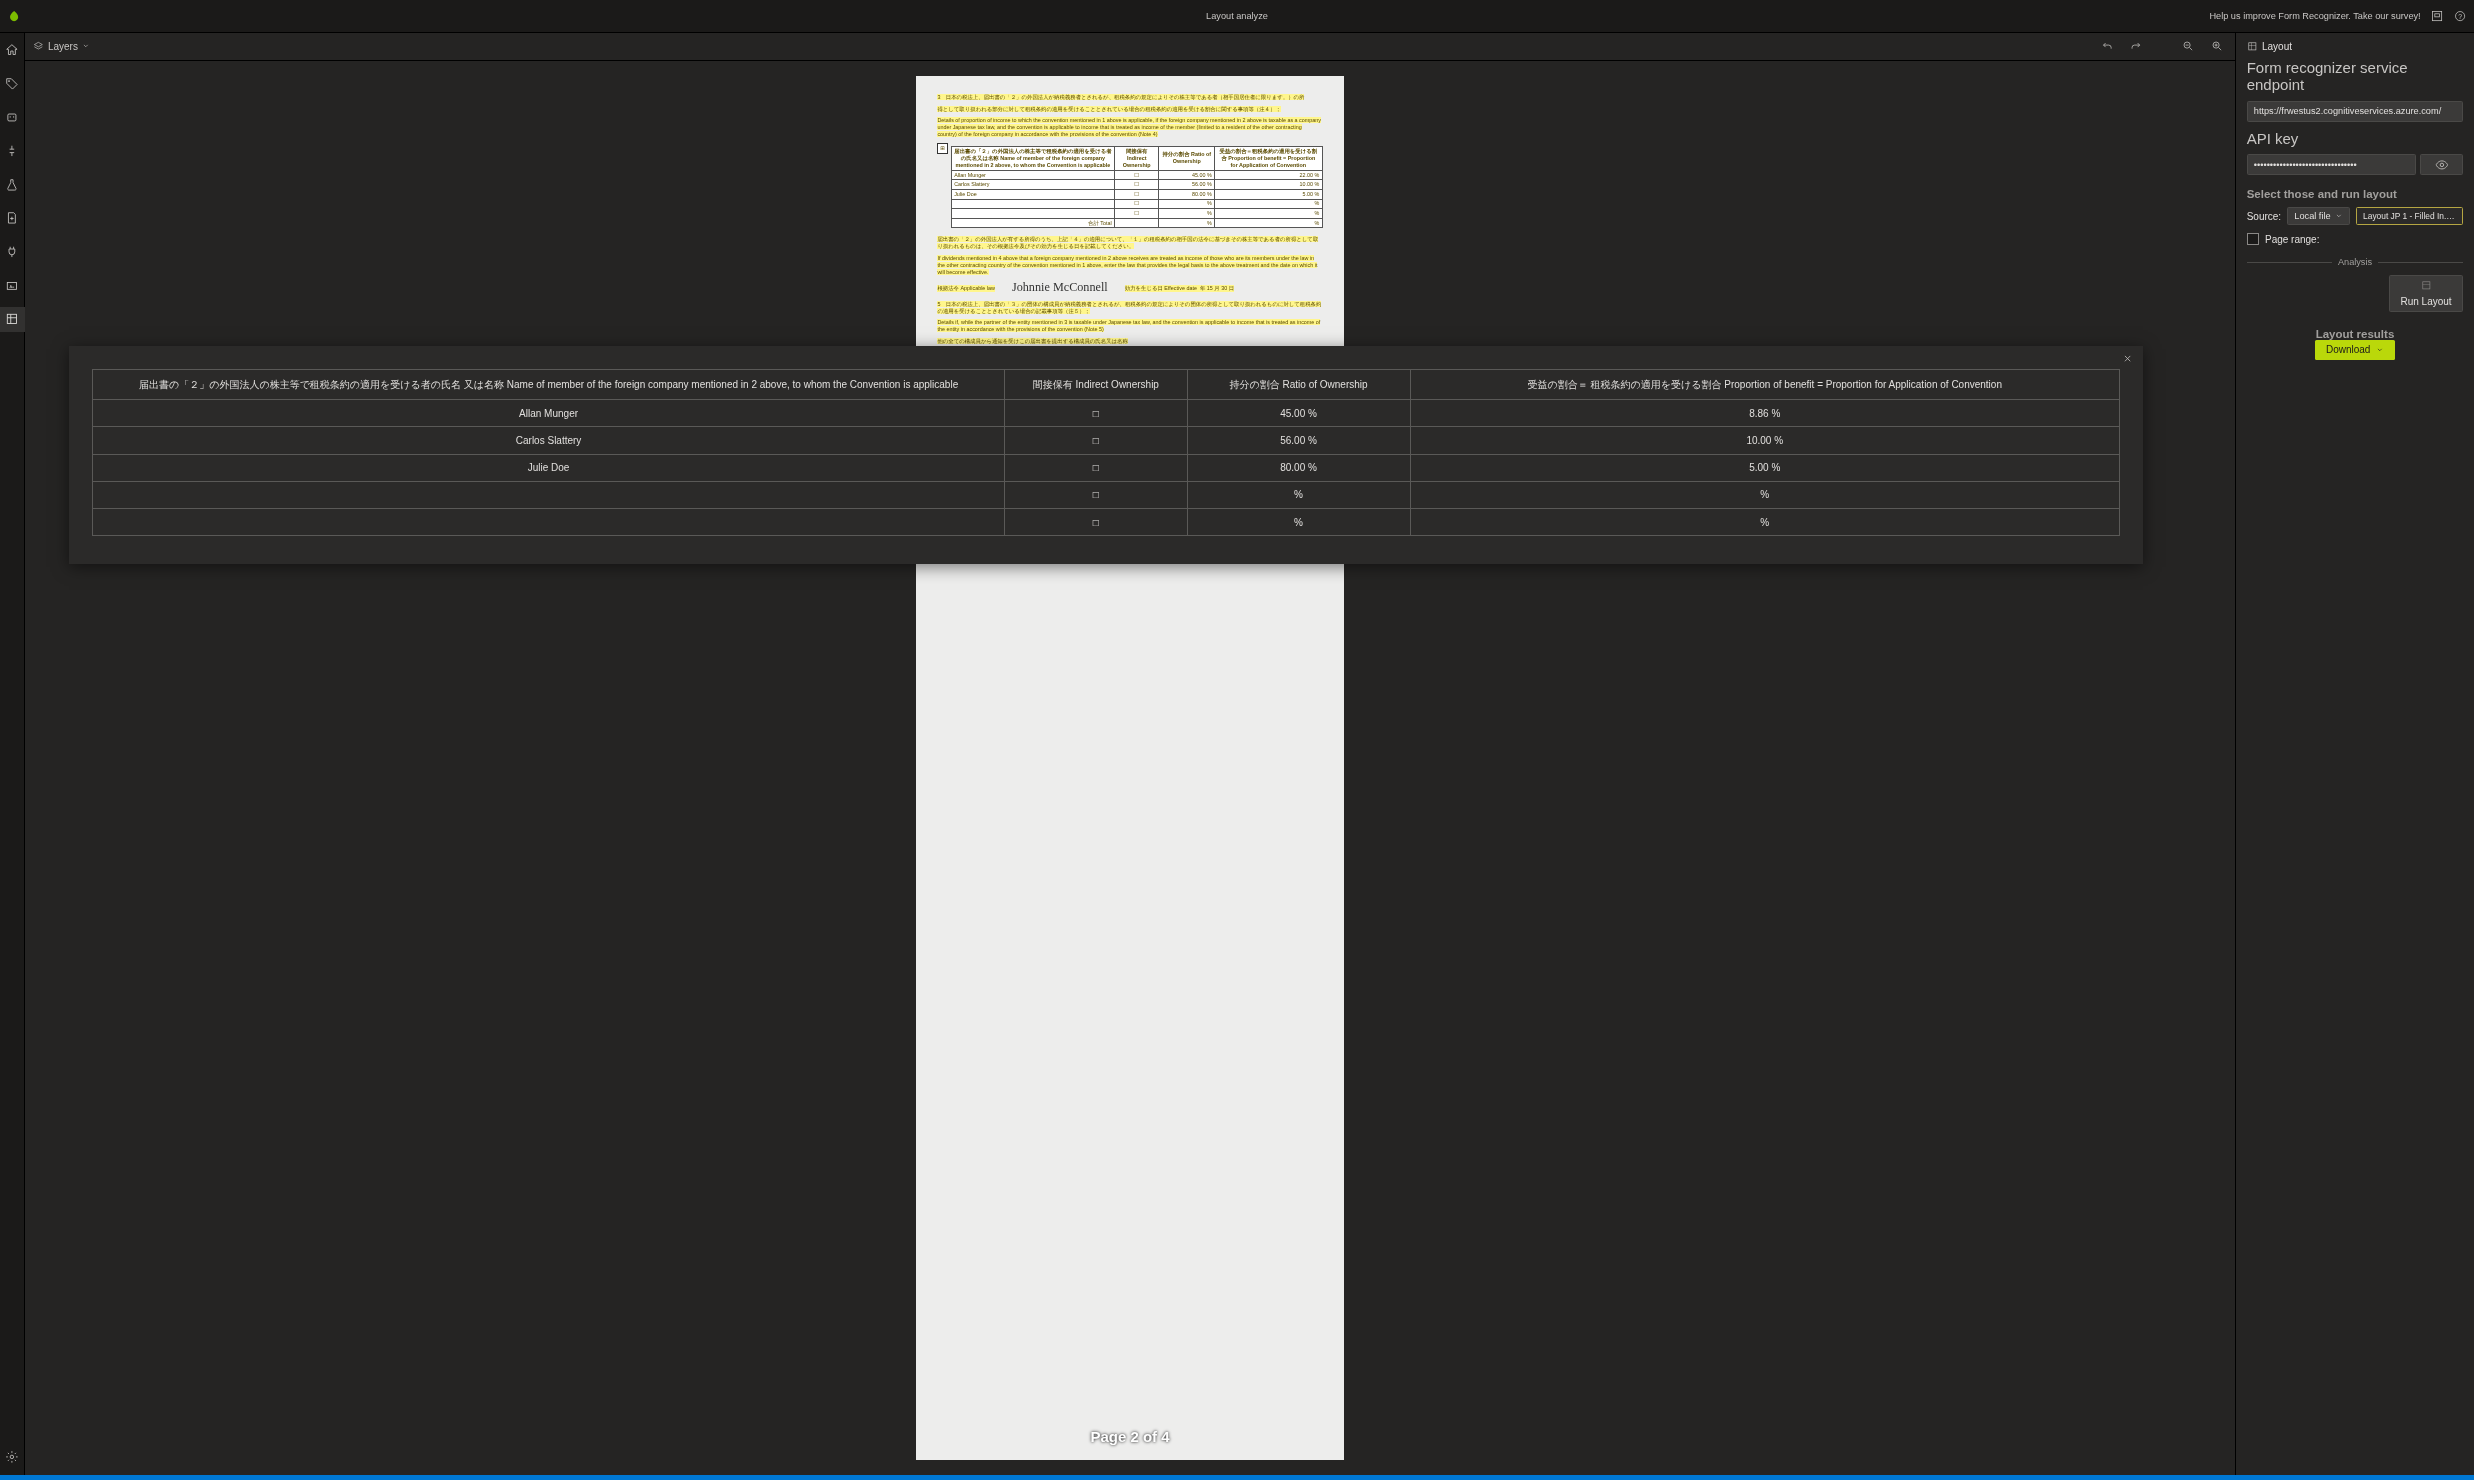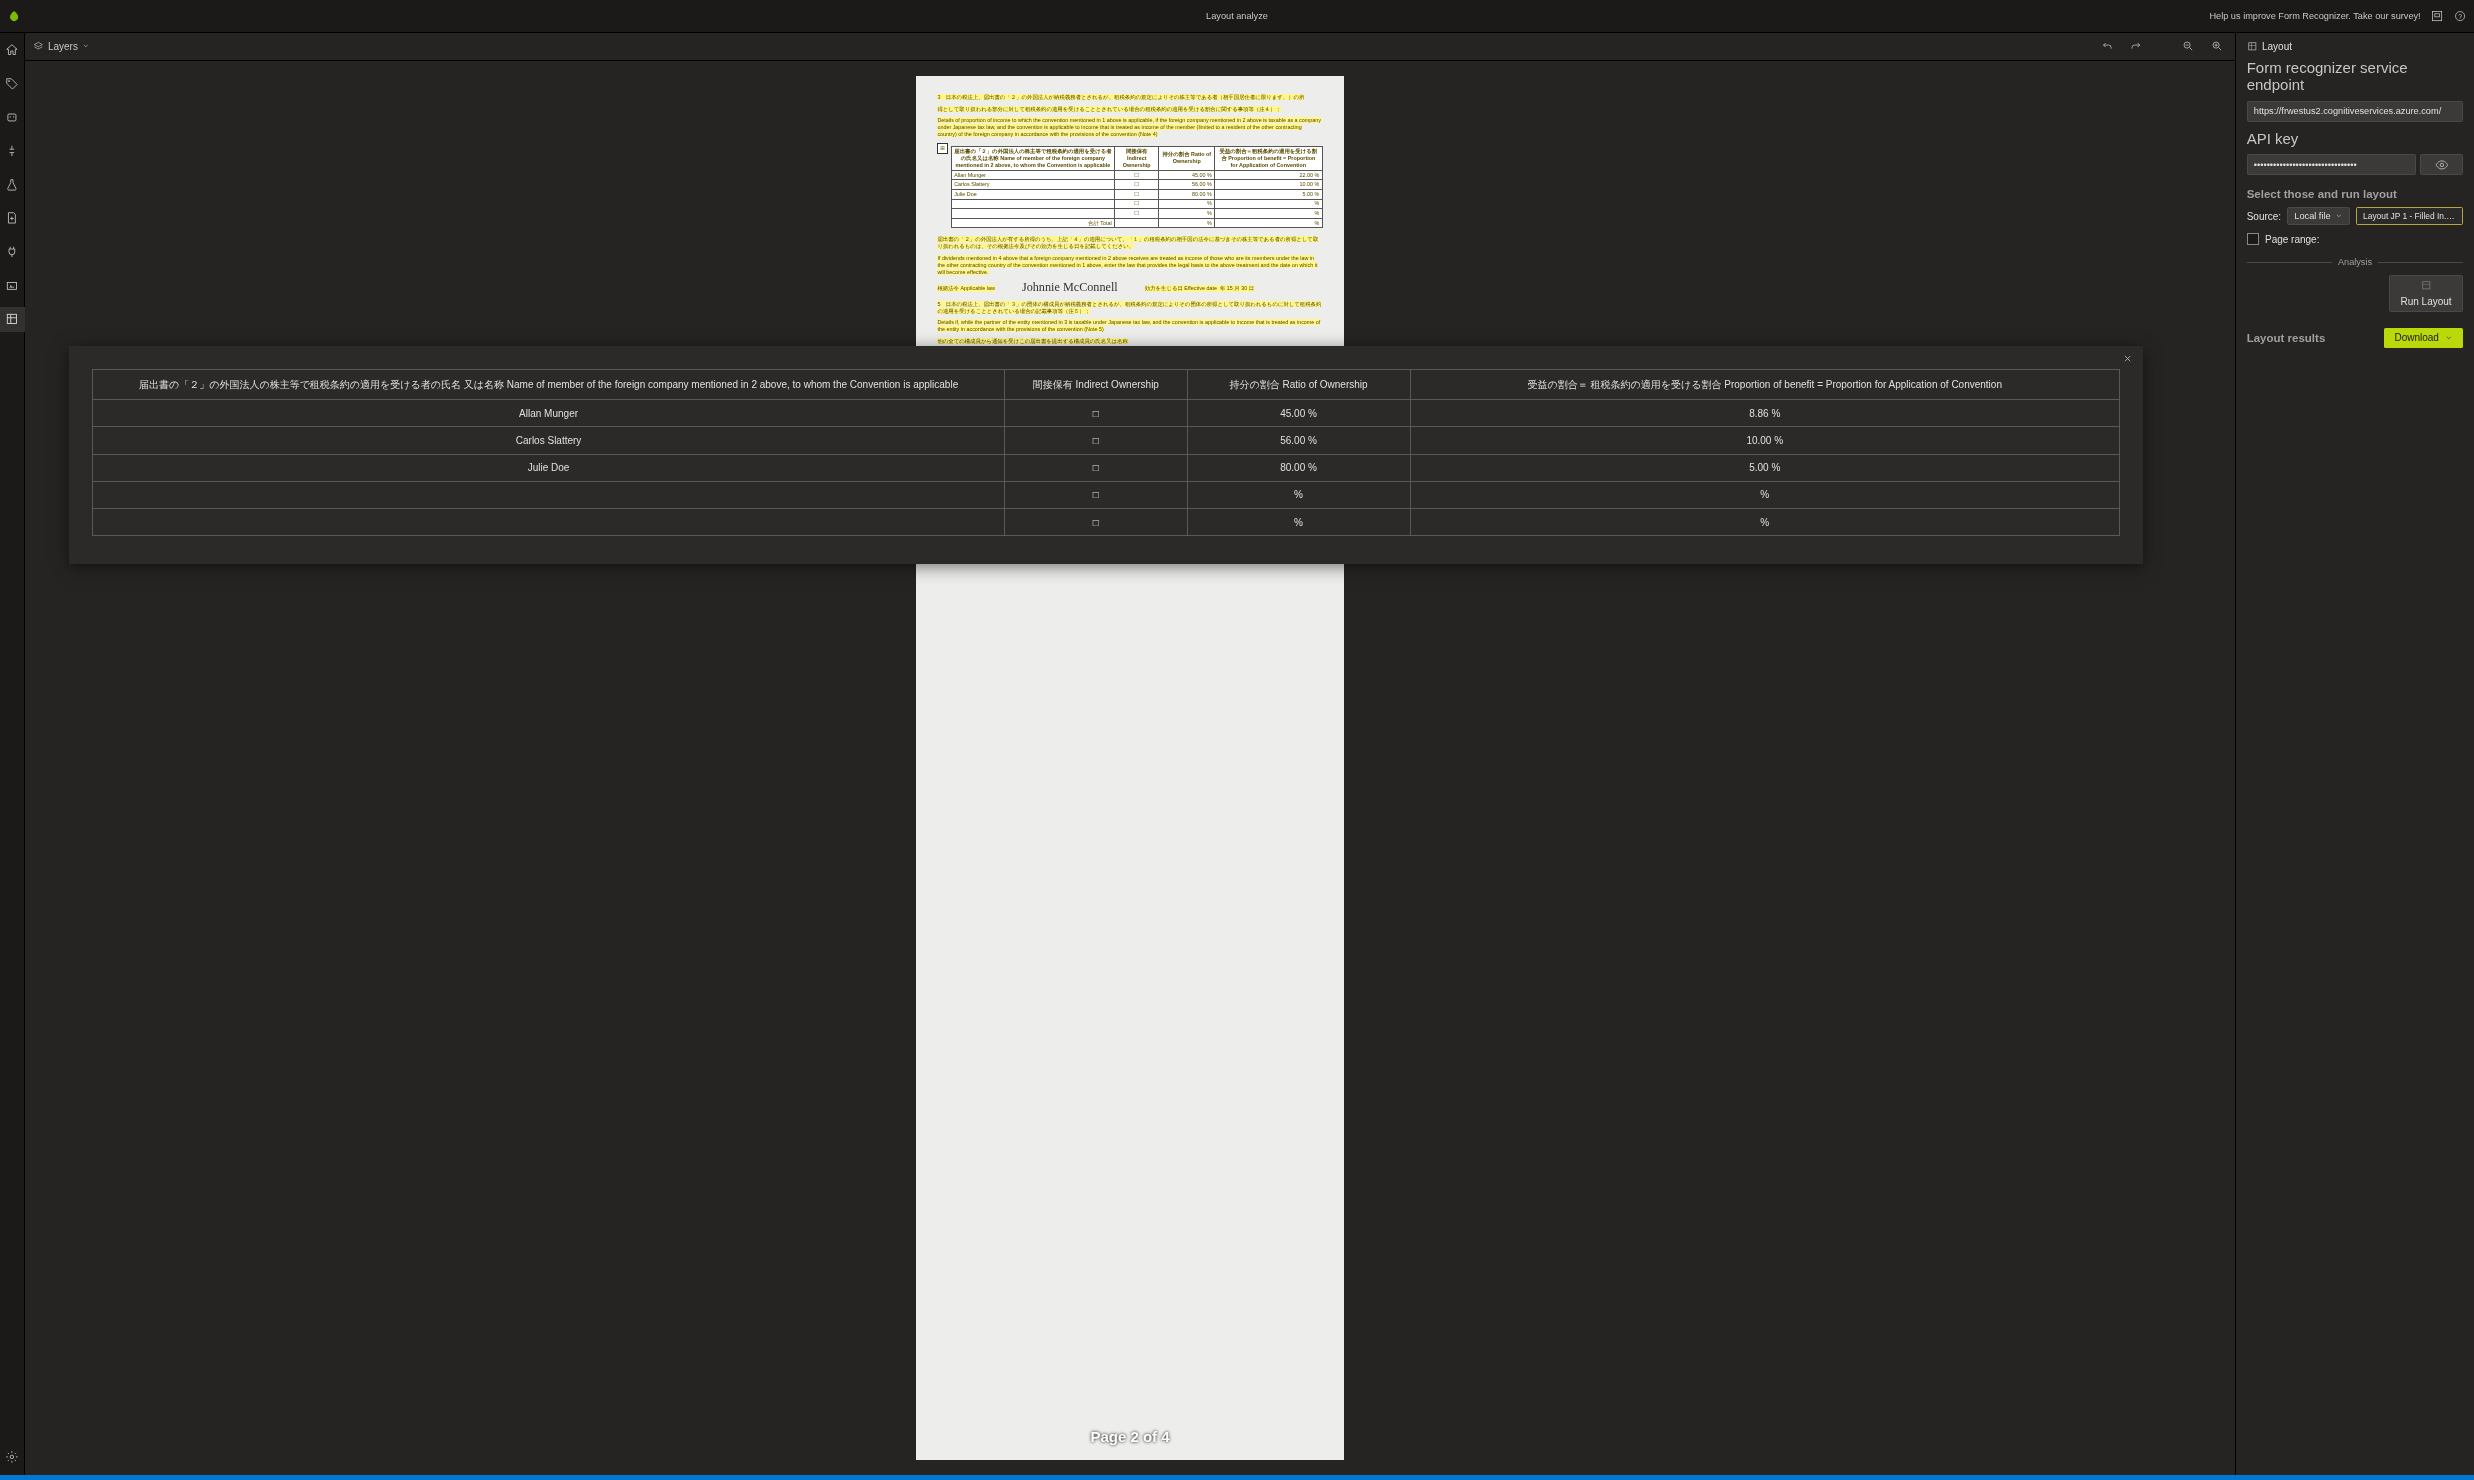--- a/index.html
+++ b/index.html
@@ -49,21 +49,21 @@
   .rightpanel .eyebtn { width:43px; background:#3b3a39; border:0.8px solid #4a4947; display:flex; align-items:center; justify-content:center; cursor:pointer; border-radius:1.5px; }
   .rightpanel h3 { font-size:11.5px; color:#a19f9d; font-weight:600; margin-top:4.6px; }
   .rightpanel .srcrow { display:flex; align-items:center; gap:6.1px; }
   .rightpanel .srcrow .dropdown { background:#3b3a39; border:0.8px solid #4a4947; padding:3.1px 6.1px; font-size:9.2px; display:flex; align-items:center; gap:4.6px; cursor:pointer; border-radius:1.5px; }
   .rightpanel .srcrow .filebox { flex:1; border:0.8px solid #b5a642; padding:3.1px 6.1px; font-size:8.4px; color:#e1dfdd; border-radius:1.5px; background:#2b2a29; white-space:nowrap; overflow:hidden; text-overflow:ellipsis; }
   .rightpanel .checkbox-row { display:flex; align-items:center; gap:6.1px; }
   .rightpanel .checkbox-row .cb { width:12.2px; height:12.2px; border:0.8px solid #8a8886; background:#1b1a19; }
   .rightpanel .divider-row { display:flex; align-items:center; gap:6.1px; color:#a19f9d; font-size:9.2px; margin-top:4.6px; }
   .rightpanel .divider-row .line { flex:1; height:0.8px; background:#4a4947; }
   .rightpanel .runbtn { align-self:flex-end; background:#3b3a39; border:0.8px solid #4a4947; padding:4.6px 10.7px; font-size:10px; color:#e1dfdd; display:flex; align-items:center; gap:4.6px; cursor:pointer; border-radius:1.5px;flex-direction:column; }
-  .rightpanel .results-row { display:flex; align-items:center; justify-content:space-between; margin-top:7.6px; }
+  .rightpanel .results-row { display:flex; align-items:center; justify-content:flex-start; margin-top:7.6px;flex-direction:column; }
   .rightpanel .results-row h3 { margin:0; }
   .rightpanel .dlbtn { background:#bad80a; color:#1b1a19; padding:4.6px 10.7px; font-size:10px; display:flex; align-items:center; gap:6.1px; cursor:pointer; border-radius:1.5px; font-weight:500; }
 
   
   .statusbar { height:17px; background:#0078d4; display:flex; align-items:center; justify-content:flex-end; padding:0 7.6px; font-size:8.4px; color:#fff; gap:4.6px; }
 
   
   .overlay { position:absolute; left:44px; right:92px; top:313px; background:#2b2a29; padding:23px 23px 27.5px 23px; box-shadow:0 3.1px 15.3px rgba(0,0,0,0.5); z-index:50; }
   .overlay .closebtn { position:absolute; top:7.6px; right:10.7px; color:#c8c6c4; cursor:pointer; font-size:10.7px; }
   .overlay table { width:100%; border-collapse:collapse; }
@@ -252,21 +252,21 @@
                   <td></td>
                   <td style="text-align:right">%</td>
                   <td style="text-align:right">%</td>
                 </tr>
           </tbody>
             </table>
         </div>
 
         <div class="block" style="margin-top:4.6px;"><span class="hl">届出書の「２」の外国法人が有する所得のうち、上記「４」の適用について、「１」の租税条約の相手国の法令に基づきその株主等である者の所得として取り扱われるものは、その根拠法令及びその効力を生じる日を記載してください。</span></div>
         <div class="block"><span class="hl">If dividends mentioned in 4 above that a foreign company mentioned in 2 above receives are treated as income of those who are its members under the law in the other contracting country of the convention mentioned in 1 above, enter the law that provides the legal basis to the above treatment and the date on which it will become effective.</span></div>
-        <div class="block" style="display:flex; gap:27px; align-items:center;">
+        <div class="block" style="display:flex; gap:17px; align-items:center;">
           <span class="hl">根拠法令 Applicable law</span>
           <span class="sig">Johnnie McConnell</span>
           <span class="hl">効力を生じる日 Effective date&nbsp;&nbsp;年 15 月 30 日</span>
         </div>
 
         <div class="block" style="margin-top:4.6px;"><span class="hl">5　日本の税法上、届出書の「３」の団体の構成員が納税義務者とされるが、租税条約の規定によりその団体の所得として取り扱われるものに対して租税条約の適用を受けることとされている場合の記載事項等（注５）；</span></div>
         <div class="block"><span class="hl">Details if, while the partner of the entity mentioned in 3 is taxable under Japanese tax law, and the convention is applicable to income that is treated as income of the entity in accordance with the provisions of the convention (Note 5)</span></div>
         <div class="block"><span class="hl">他の全ての構成員から通知を受けこの届出書を提出する構成員の氏名又は名称</span></div>
         <div class="block"><span class="hl">Full name of the partner of the entity who has been notified by all other partners and is to submit this form</span></div>
 

